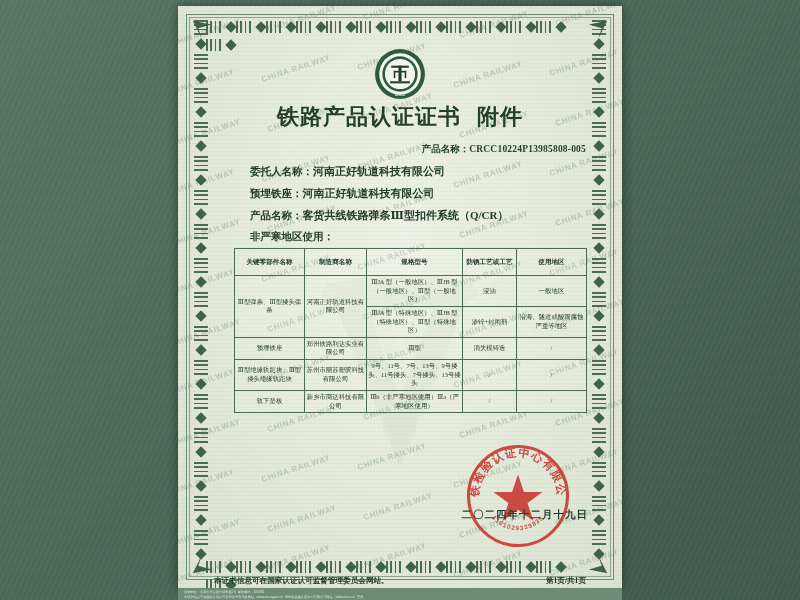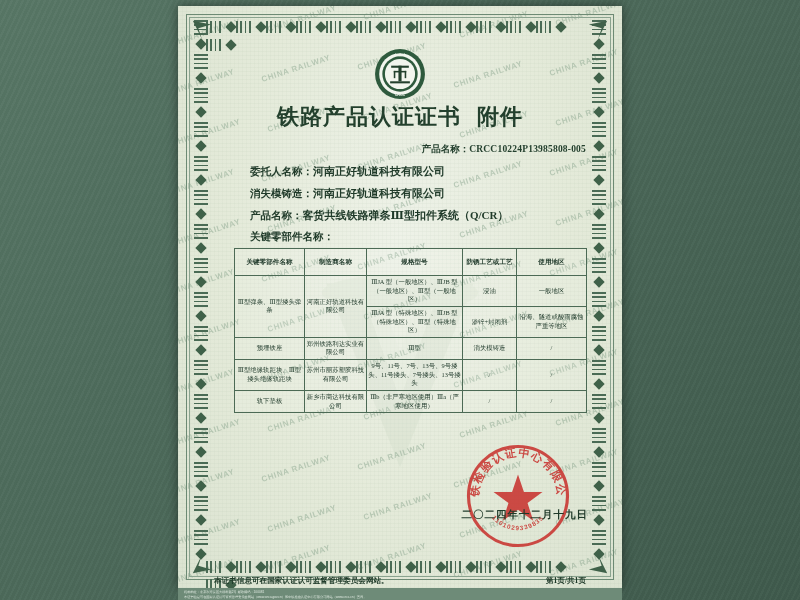--- a/index.html
+++ b/index.html
@@ -381,27 +381,27 @@
       </div>
 
       <div class="certno">
         <span>产品名称：</span><span class="val">CRCC10224P13985808-005</span>
       </div>
 
       <div class="field f1">
         <span class="lab">委托人名称：</span><span class="val">河南正好轨道科技有限公司</span>
       </div>
       <div class="field f2">
-        <span class="lab">消失模铸造：</span><span class="val">河南正好轨道科技有限公司</span>
+        <span class="lab">预埋铁座：</span><span class="val">河南正好轨道科技有限公司</span>
       </div>
       <div class="field f3">
         <span class="lab">产品名称：</span><span class="val">客货共线铁路弹条Ⅲ型扣件系统（Q/CR）</span>
       </div>
       <div class="field f4">
-        <span class="lab">关键零部件名称：</span>
+        <span class="lab">非严寒地区使用：</span>
       </div>
 
       <table class="keyparts">
         <colgroup>
             <col class="col1">
             <col class="col2">
             <col class="col3">
             <col class="col4">
             <col class="col5">
           </colgroup>

